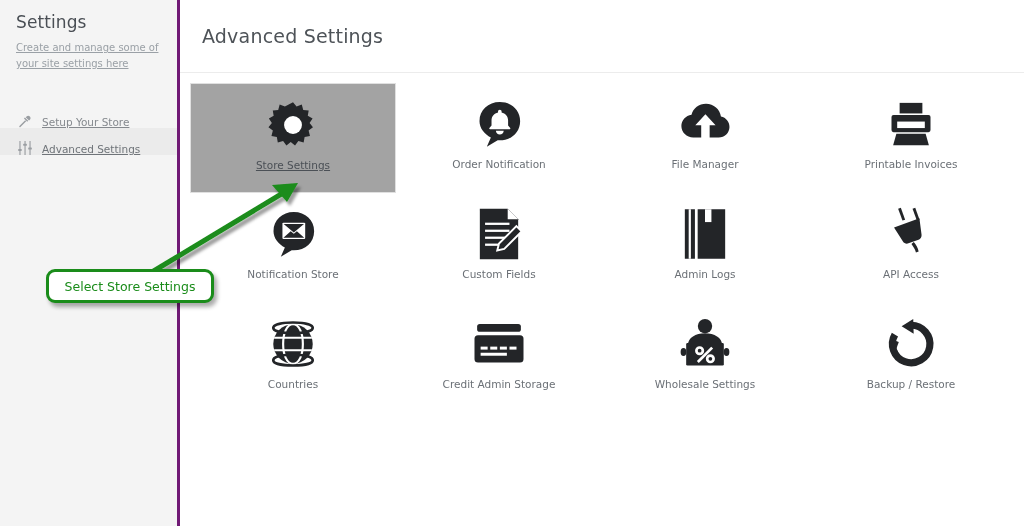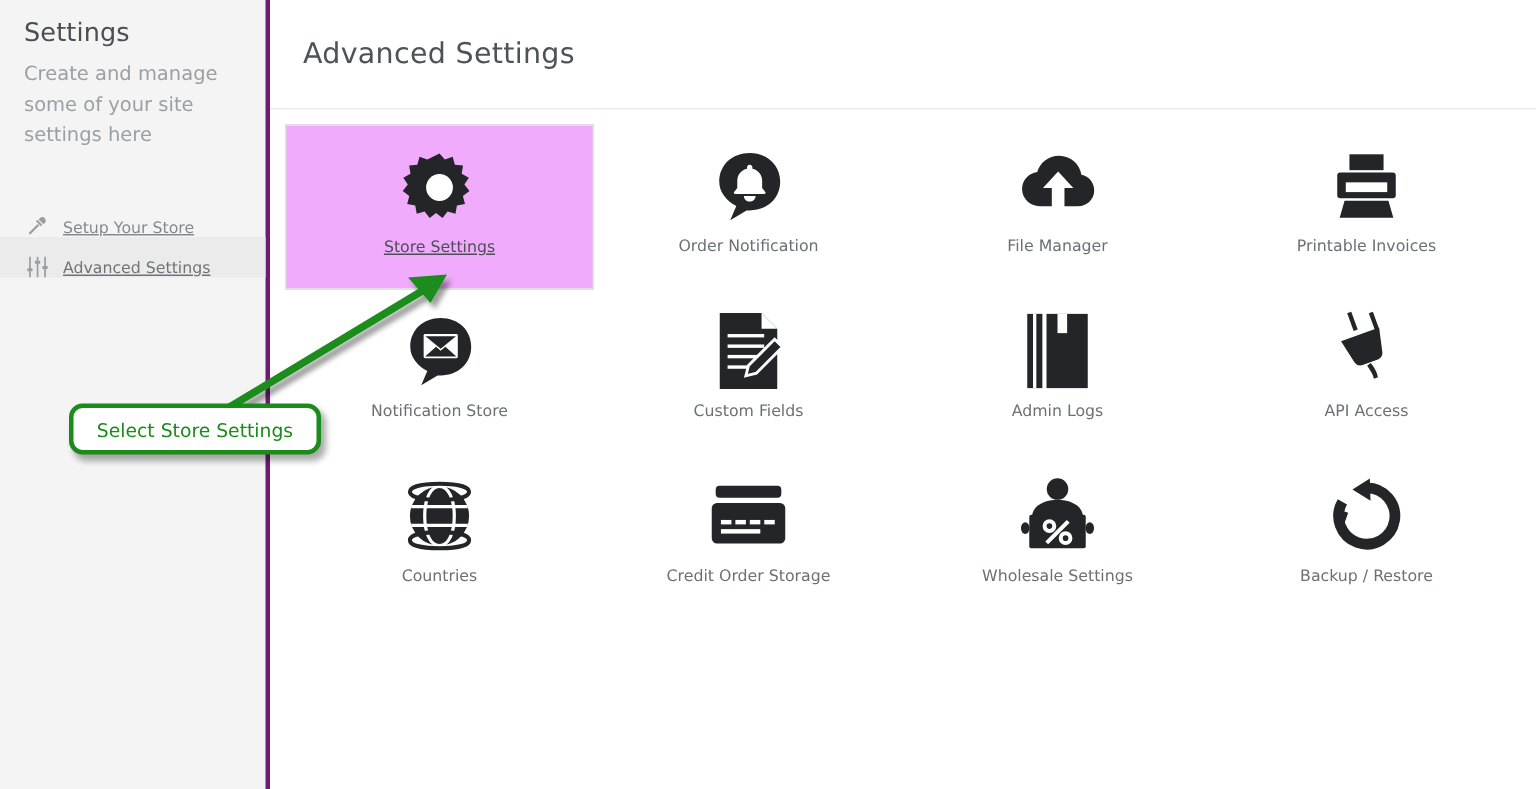--- a/index.html
+++ b/index.html
@@ -38,25 +38,26 @@
   }
   .sidebar-title {
     font-size: 17px;
     color: #4a4f55;
     font-weight: 400;
     letter-spacing: .1px;
     margin: 0 0 8px 0;
     line-height: 1.2;
   }
   .sidebar-sub {
-    font-size: 13px;
+    font-size: 10px;
     color: #9aa0a6;
     line-height: 1.55;
     margin: 0;
     width: 150px;
+    text-decoration: underline;
   }
   .sidebar-nav {
     margin-top: 30px;
   }
   .nav-item {
     display: flex;
     align-items: flex-end;
     height: 27px;
     padding: 0 0 0 16px;
     font-size: 10.5px;
@@ -117,21 +118,21 @@
     display: flex;
     flex-direction: column;
     align-items: center;
     justify-content: flex-start;
     padding-top: 11px;
     box-sizing: border-box;
     cursor: pointer;
     position: relative;
   }
   .tile.selected {
-    background: #f0abfc;
+    background: #a3a3a3;
     border: 1px solid #e0e0e0;
   }
   .tile-icon {
     height: 60px;
     display: flex;
     align-items: center;
     justify-content: center;
     color: #232528;
   }
   .tile-icon svg { display: block; }
@@ -337,21 +338,21 @@
           <svg width="56" height="46" viewBox="0 0 64 50" fill="currentColor">
             <rect x="7" y="2" width="50" height="9" rx="3"></rect>
             <rect x="4" y="15" width="56" height="31" rx="4"></rect>
             <rect x="11" y="28" width="8" height="3.4" fill="#ffffff"></rect>
             <rect x="22" y="28" width="8" height="3.4" fill="#ffffff"></rect>
             <rect x="33" y="28" width="8" height="3.4" fill="#ffffff"></rect>
             <rect x="44" y="28" width="8" height="3.4" fill="#ffffff"></rect>
             <rect x="11" y="35" width="30" height="3.4" fill="#ffffff"></rect>
           </svg>
         </span>
-        <span class="tile-label">Credit Order Storage</span>
+        <span class="tile-label">Credit Admin Storage</span>
       </div>
 
       <div class="tile">
         <span class="tile-icon">
           <svg width="54" height="52" viewBox="0 0 60 58" fill="currentColor">
             <circle cx="30" cy="9" r="8"></circle>
             <path d="M11 30c0-8 8.5-13 19-13s19 5 19 13z"></path>
             <rect x="9" y="28" width="42" height="25" rx="1.5"></rect>
             <ellipse cx="6" cy="38" rx="3.2" ry="4.4"></ellipse>
             <ellipse cx="54" cy="38" rx="3.2" ry="4.4"></ellipse>

